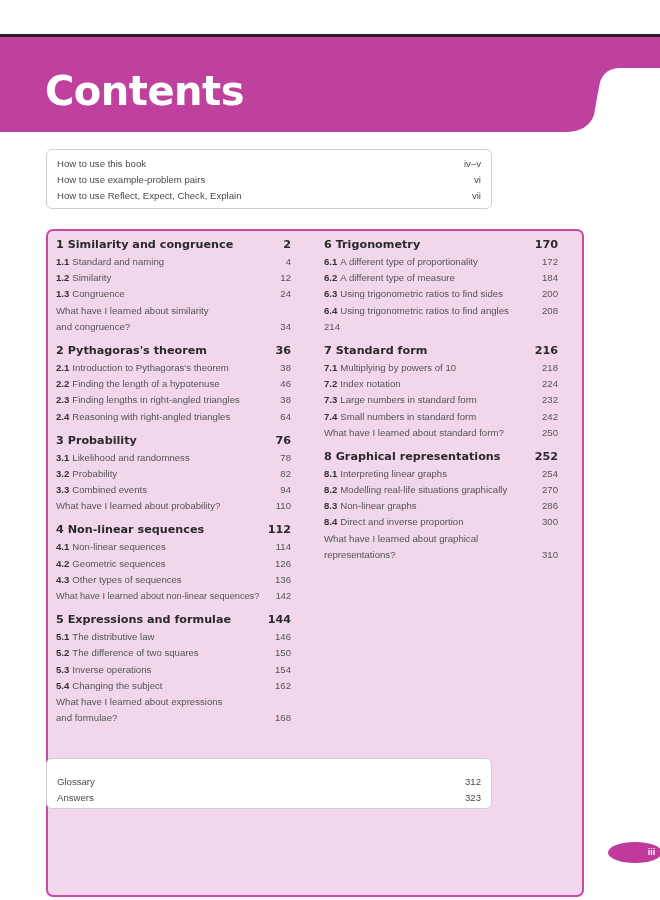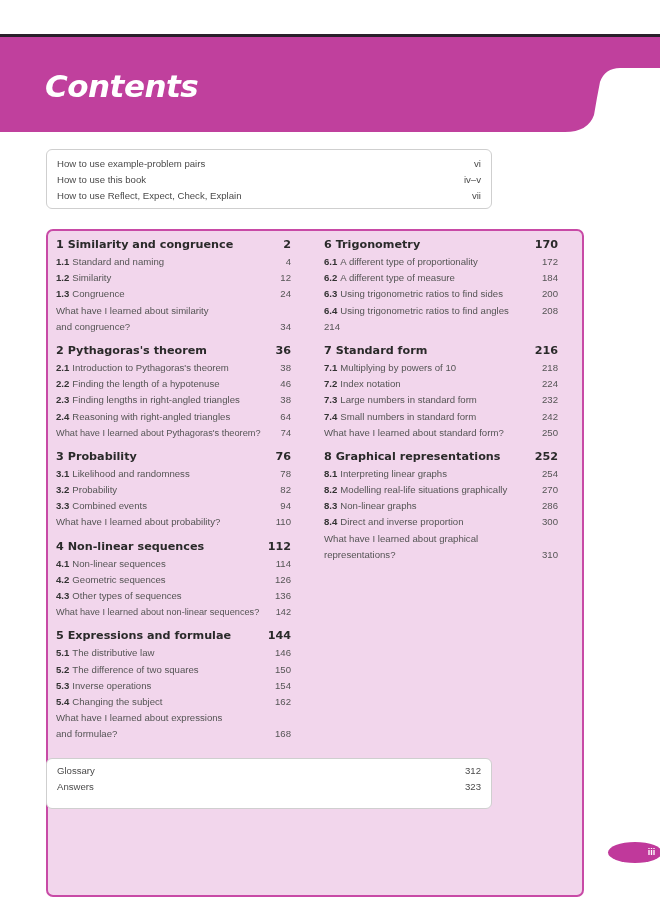--- a/index.html
+++ b/index.html
@@ -8,28 +8,28 @@
     background: #ffffff;
     font-family: "Liberation Sans", sans-serif;
     color: #4a4a4a;
   }
   .topline { position: absolute; left: 0; top: 34px; width: 660px; height: 3px; background: #2a1f2a; }
   .banner { position: absolute; left: 0; top: 37px; width: 660px; height: 95px; }
   .banner svg { position: absolute; left: 0; top: 0; }
   .title {
     position: absolute; left: 45px; top: 68px;
     font-family: "DejaVu Sans", sans-serif; font-weight: bold;
-    font-size: 31px; color: #ffffff; letter-spacing: -0.5px; font-style: italic;
+    font-size: 40px; color: #ffffff; letter-spacing: -0.5px;
   }
   .box {
     position: absolute; border: 1px solid #cfcfcf; border-radius: 6px; background: #fff;
     box-sizing: border-box;
   }
   .intro { left: 46px; top: 149px; width: 446px; height: 60px; padding: 6px 10px; }
-  .back { left: 46px; top: 758px; width: 446px; height: 51px; padding: 4px 10px; }
+  .back { left: 46px; top: 758px; width: 446px; height: 51px; padding: 15px 10px; }
   .line {
     display: flex; justify-content: space-between; align-items: baseline;
     font-size: 9.6px; height: 16px; line-height: 16px; color: #4a4a4a;
   }
   .main {
     position: absolute; left: 46px; top: 229px; width: 538px; height: 668px;
     background: #f2d6ec; border: 2px solid #c84aa6; border-radius: 7px; box-sizing: border-box;
   }
   .col { position: absolute; top: 5px; }
   .col.left { left: 8px; width: 235px; }
@@ -59,28 +59,28 @@
 <div class="topline"></div>
 <div class="banner">
   <svg width="660" height="95" viewBox="0 0 660 95">
     <path d="M0 0 H660 V31 H620 Q605 31 600 45 Q597 60 594 78 Q588 95 565 95 H0 Z" fill="#c0409d"></path>
   </svg>
 </div>
 <div class="title">Contents</div>
 
 <div class="box intro">
   <div class="line">
+      <span>How to use this book</span>
+      <span>iv–v</span>
+    </div>
+  <div class="line">
       <span>How to use example-problem pairs</span>
       <span>vi</span>
     </div>
   <div class="line">
-      <span>How to use this book</span>
-      <span>iv–v</span>
-    </div>
-  <div class="line">
       <span>How to use Reflect, Expect, Check, Explain</span>
       <span>vii</span>
     </div>
 </div>
 
 <div class="main">
   <div class="col left">
 
     <div class="chapter">
       <div class="ch-head">
@@ -122,24 +122,20 @@
           <span><span class="num">2.2</span><span>Finding the length of a hypotenuse</span></span>
           <span class="pg">46</span>
         </div>
       <div class="sec">
           <span><span class="num">2.3</span><span>Finding lengths in right-angled triangles</span></span>
           <span class="pg">38</span>
         </div>
       <div class="sec">
           <span><span class="num">2.4</span><span>Reasoning with right-angled triangles</span></span>
           <span class="pg">64</span>
-        </div>
-      <div class="sec" style="font-size:9.2px">
-          <span>What have I learned about Pythagoras's theorem?</span>
-          <span class="pg">74</span>
         </div>
     </div>
 
     <div class="chapter">
       <div class="ch-head">
           <span>3 Probability</span>
           <span>76</span>
         </div>
       <div class="sec">
           <span><span class="num">3.1</span><span>Likelihood and randomness</span></span>

